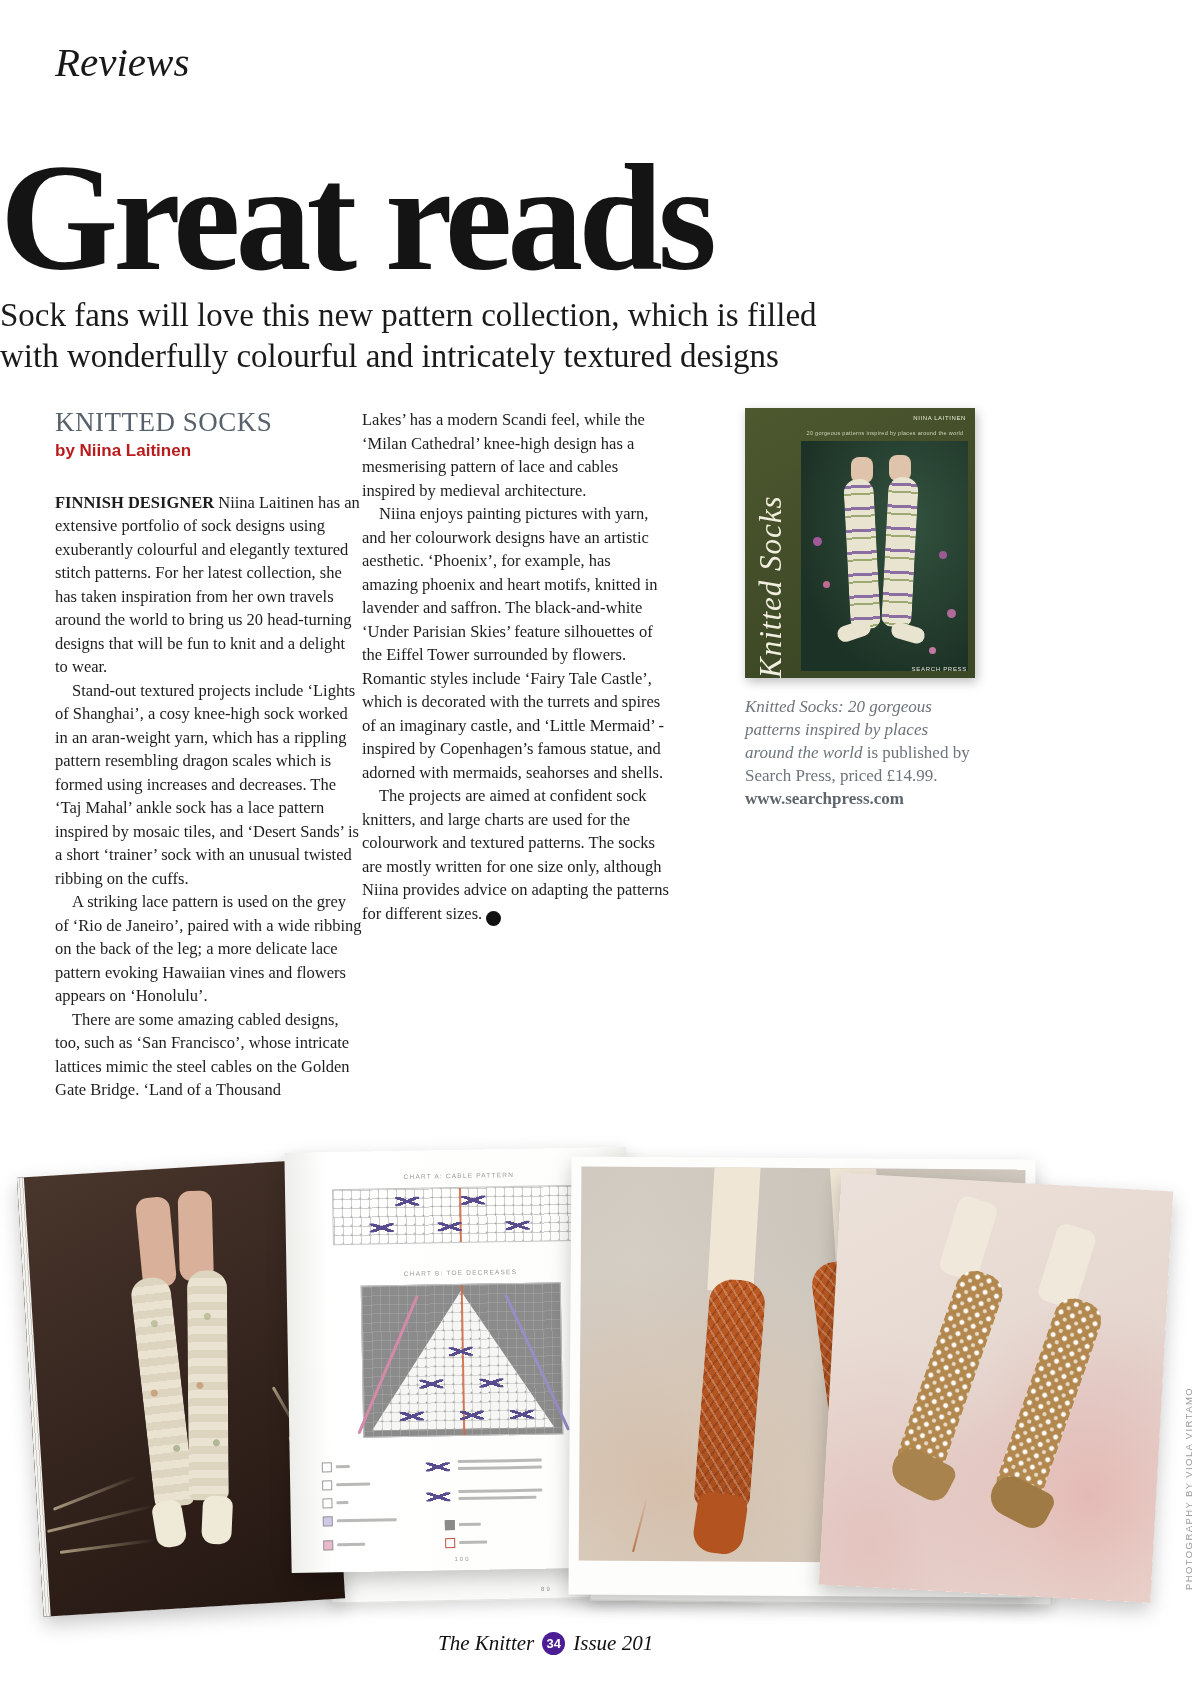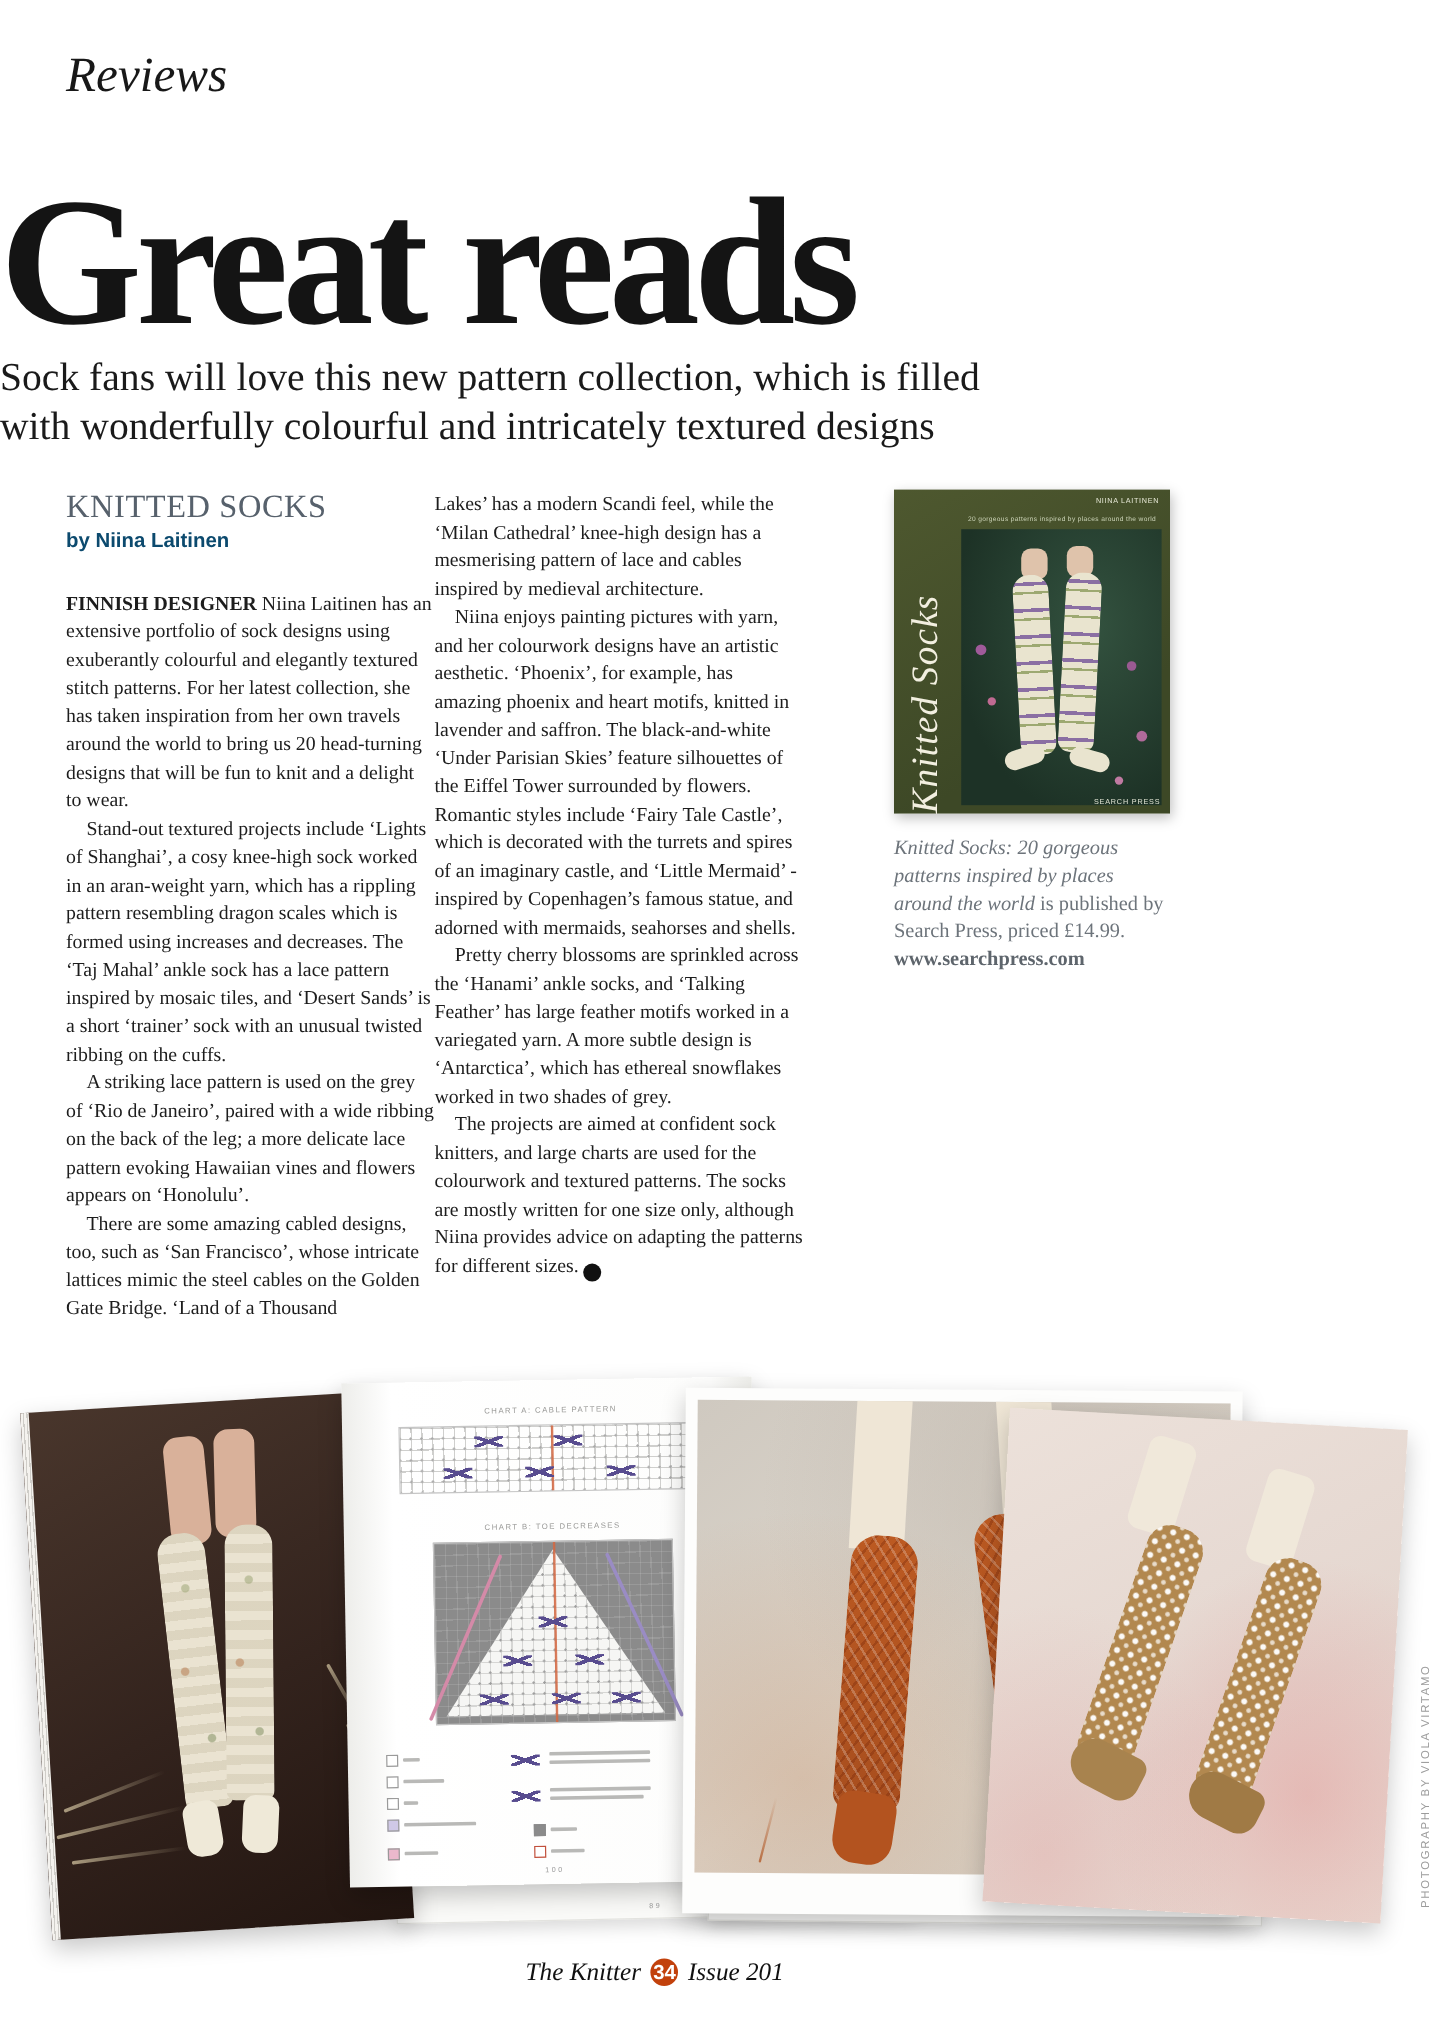--- a/index.html
+++ b/index.html
@@ -13,21 +13,21 @@
             letter-spacing:-5px;color:#141414;line-height:1;}
   .subtitle{position:absolute;left:0;top:295px;width:100%;text-align:left;
             font-size:33px;line-height:41px;color:#1a1a1a;}
 
   
   .columns{position:absolute;left:55px;top:408px;width:1092px;display:flex;}
   .col{width:307px;}
   .col.c2{}
   .col.c3{width:230px;margin-left:76px;}
   .article-title{font-size:27px;color:#57616c;letter-spacing:.5px;font-weight:400;margin:0 0 3px 0;line-height:1.1;}
-  .byline{font-family:"Liberation Sans",sans-serif;font-weight:bold;font-size:17px;color:#0c4a6e;margin:0 0 30px 0;}
+  .byline{font-family:"Liberation Sans",sans-serif;font-weight:bold;font-size:17px;color:#b91c1c;margin:0 0 30px 0;}
   .body p{margin:0;font-size:16.5px;line-height:23.5px;text-align:left;}
   .body p.ind{text-indent:17px;}
   .lead{font-weight:bold;}
   .endmark{display:inline-block;width:15px;height:15px;background:#111;border-radius:50%;
            color:#fff;font-size:9px;line-height:15px;text-align:center;vertical-align:-2px;
            font-family:"DejaVu Sans",sans-serif;}
 
   
   .book{position:relative;width:230px;height:270px;background:linear-gradient(150deg,#4e582f,#3d4826 70%);
         box-shadow:2px 4px 10px rgba(0,0,0,.25);}
@@ -176,23 +176,23 @@
   .pr-footR{position:absolute;left:166px;top:298px;width:62px;height:40px;background:#a07a45;
       border-radius:20px 10px 16px 20px;transform:rotate(24deg);}
 
   .credit{position:absolute;right:-24px;top:140px;height:300px;color:#9b9b9b;
       font-family:"Liberation Sans",sans-serif;font-size:9.5px;letter-spacing:1.4px;
       writing-mode:vertical-rl;transform:rotate(180deg);}
 
   
   .footer-left{position:absolute;left:438px;top:1631px;display:flex;align-items:center;gap:8px;
       font-style:italic;font-size:21px;color:#111;}
-  .badge{display:inline-block;width:23px;height:23px;background:#c2410c;border-radius:50%;
+  .badge{display:inline-block;width:23px;height:23px;background:#4c1d95;border-radius:50%;
       color:#fff;font-style:normal;font-family:"Liberation Sans",sans-serif;font-weight:bold;
-      font-size:17px;line-height:23px;text-align:center;}
+      font-size:13px;line-height:23px;text-align:center;}
   .footer-right{position:absolute;right:55px;top:1631px;font-size:19px;color:#111;}
   .footer-right .pfx{font-family:"Liberation Sans",sans-serif;font-weight:bold;}
   .footer-right .url{font-family:"Liberation Serif",serif;font-weight:bold;font-style:italic;font-size:20px;}
 </style>
 </head>
 <body>
 
 <div class="page">
 
   <div class="reviews">Reviews</div>
@@ -209,21 +209,20 @@
       <div class="byline">by Niina Laitinen</div>
       <p><span class="lead">FINNISH DESIGNER</span><span> Niina Laitinen has an extensive portfolio of sock designs using exuberantly colourful and elegantly textured stitch patterns. For her latest collection, she has taken inspiration from her own travels around the world to bring us 20 head-turning designs that will be fun to knit and a delight to wear.</span></p>
       <p class="ind">Stand-out textured projects include ‘Lights of Shanghai’, a cosy knee-high sock worked in an aran-weight yarn, which has a rippling pattern resembling dragon scales which is formed using increases and decreases. The ‘Taj Mahal’ ankle sock has a lace pattern inspired by mosaic tiles, and ‘Desert Sands’ is a short ‘trainer’ sock with an unusual twisted ribbing on the cuffs.</p>
       <p class="ind">A striking lace pattern is used on the grey of ‘Rio de Janeiro’, paired with a wide ribbing on the back of the leg; a more delicate lace pattern evoking Hawaiian vines and flowers appears on ‘Honolulu’.</p>
       <p class="ind">There are some amazing cabled designs, too, such as ‘San Francisco’, whose intricate lattices mimic the steel cables on the Golden Gate Bridge. ‘Land of a Thousand</p>
     </div>
 
     <div class="col c2 body">
       <p>Lakes’ has a modern Scandi feel, while the ‘Milan Cathedral’ knee-high design has a mesmerising pattern of lace and cables inspired by medieval architecture.</p>
       <p class="ind">Niina enjoys painting pictures with yarn, and her colourwork designs have an artistic aesthetic. ‘Phoenix’, for example, has amazing phoenix and heart motifs, knitted in lavender and saffron. The black-and-white ‘Under Parisian Skies’ feature silhouettes of the Eiffel Tower surrounded by flowers. Romantic styles include ‘Fairy Tale Castle’, which is decorated with the turrets and spires of an imaginary castle, and ‘Little Mermaid’ - inspired by Copenhagen’s famous statue, and adorned with mermaids, seahorses and shells.</p>
-      <p class="ind">Pretty cherry blossoms are sprinkled across the ‘Hanami’ ankle socks, and ‘Talking Feather’ has large feather motifs worked in a variegated yarn. A more subtle design is ‘Antarctica’, which has ethereal snowflakes worked in two shades of grey.</p>
       <p class="ind"><span>The projects are aimed at confident sock knitters, and large charts are used for the colourwork and textured patterns. The socks are mostly written for one size only, although Niina provides advice on adapting the patterns for different sizes. </span><span class="endmark">✚</span></p>
     </div>
 
     <div class="col c3">
 
       <div class="book">
         <div class="spine-title">Knitted Socks</div>
         <div class="author">NIINA LAITINEN</div>
         <div class="tagline">20 gorgeous patterns inspired by places around the world</div>
         <div class="photo">

